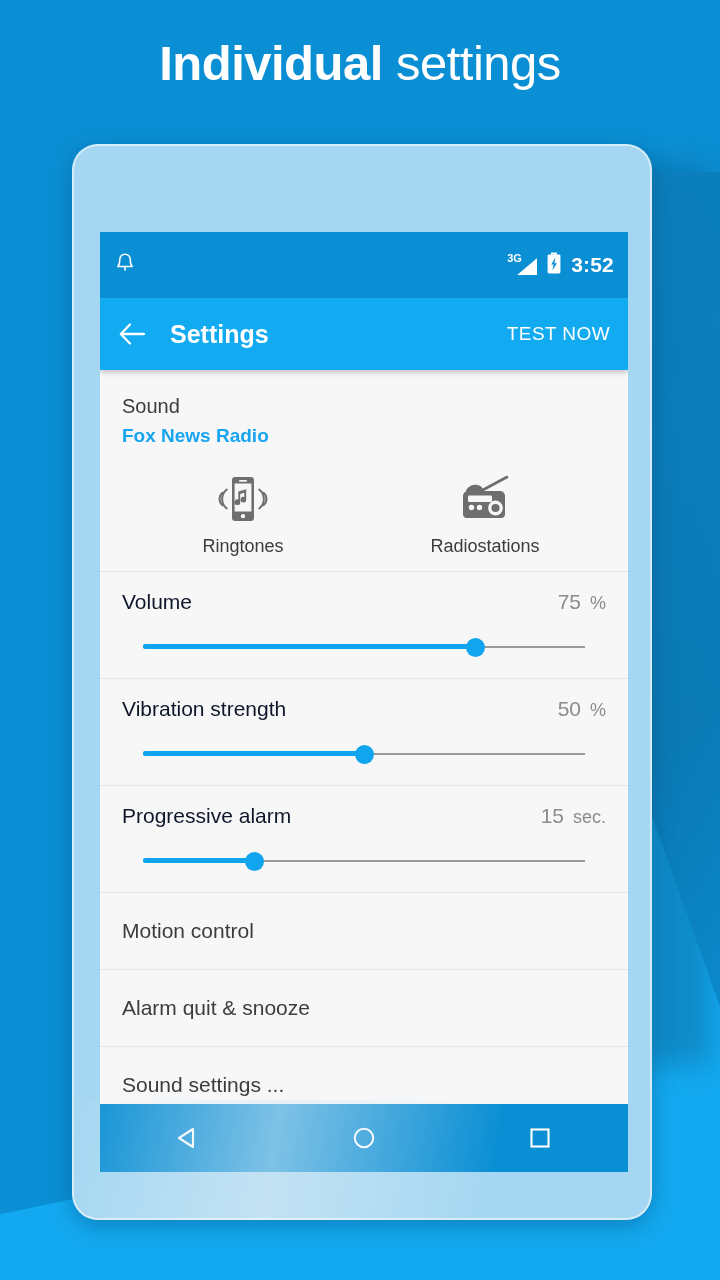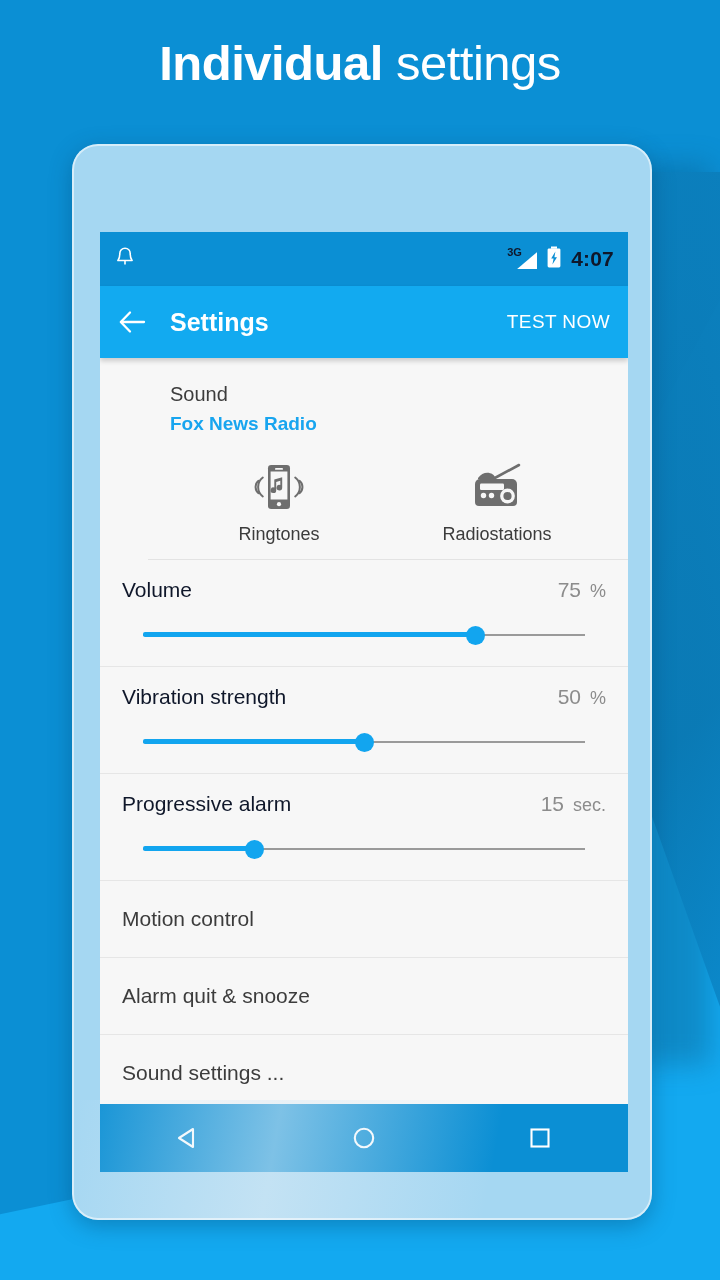--- a/index.html
+++ b/index.html
@@ -126,22 +126,22 @@
     background: #f7f7f7;
     overflow: hidden;
   }
 
   
   #status-bar {
     height: 42px;
     background: #0b8fd4;
     display: flex;
     align-items: center;
-    padding: 6px 14px;
-    color: #0f172a;
+    padding: 12px 14px;
+    color: #ffffff;
   }
   #status-left { display: flex; align-items: center; }
   #status-right {
     margin-left: auto;
     display: flex;
     align-items: center;
     gap: 9px;
   }
   #status-clock {
     font-size: 21px;
@@ -195,21 +195,20 @@
     cursor: pointer;
   }
 
   
   #content { background: #f7f7f7; }
 
   .sound-card {
     background: #f7f7f7;
     padding: 22px 22px 14px 22px;
     border-bottom: 1px solid #e3e3e3;
-    margin-left: 48px;
   }
   .sound-title {
     font-size: 20px;
     color: #3c3c3c;
     line-height: 28px;
   }
   .sound-value {
     font-size: 19px;
     color: #18a5ef;
     font-weight: 700;
@@ -353,21 +352,21 @@
           <span class="sig-label">3G</span>
           <span class="sig-tri"></span>
         </span>
         <span>
           <svg width="16" height="24" viewBox="0 0 16 24">
             <rect x="5" y="1.5" width="6" height="2.2" fill="#ffffff"></rect>
             <rect x="1.6" y="3.4" width="12.8" height="19" rx="1.4" fill="#ffffff"></rect>
             <path d="M9.4 6.5 L5.2 13.4 L7.6 13.4 L6.4 19.6 L11 12.3 L8.4 12.3 Z" fill="#0b8fd4"></path>
           </svg>
         </span>
-        <span id="status-clock">4:07</span>
+        <span id="status-clock">3:52</span>
       </div>
     </div>
 
     <div id="app-bar">
       <span id="back-arrow">
         <svg width="30" height="30" viewBox="0 0 30 30">
           <line x1="3.5" y1="15" x2="26" y2="15" stroke="#ffffff" stroke-width="2.3" stroke-linecap="round"></line>
           <polyline points="12,5.5 2.8,15 12,24.5" fill="none" stroke="#ffffff" stroke-width="2.3" stroke-linecap="round" stroke-linejoin="round"></polyline>
         </svg>
       </span>

